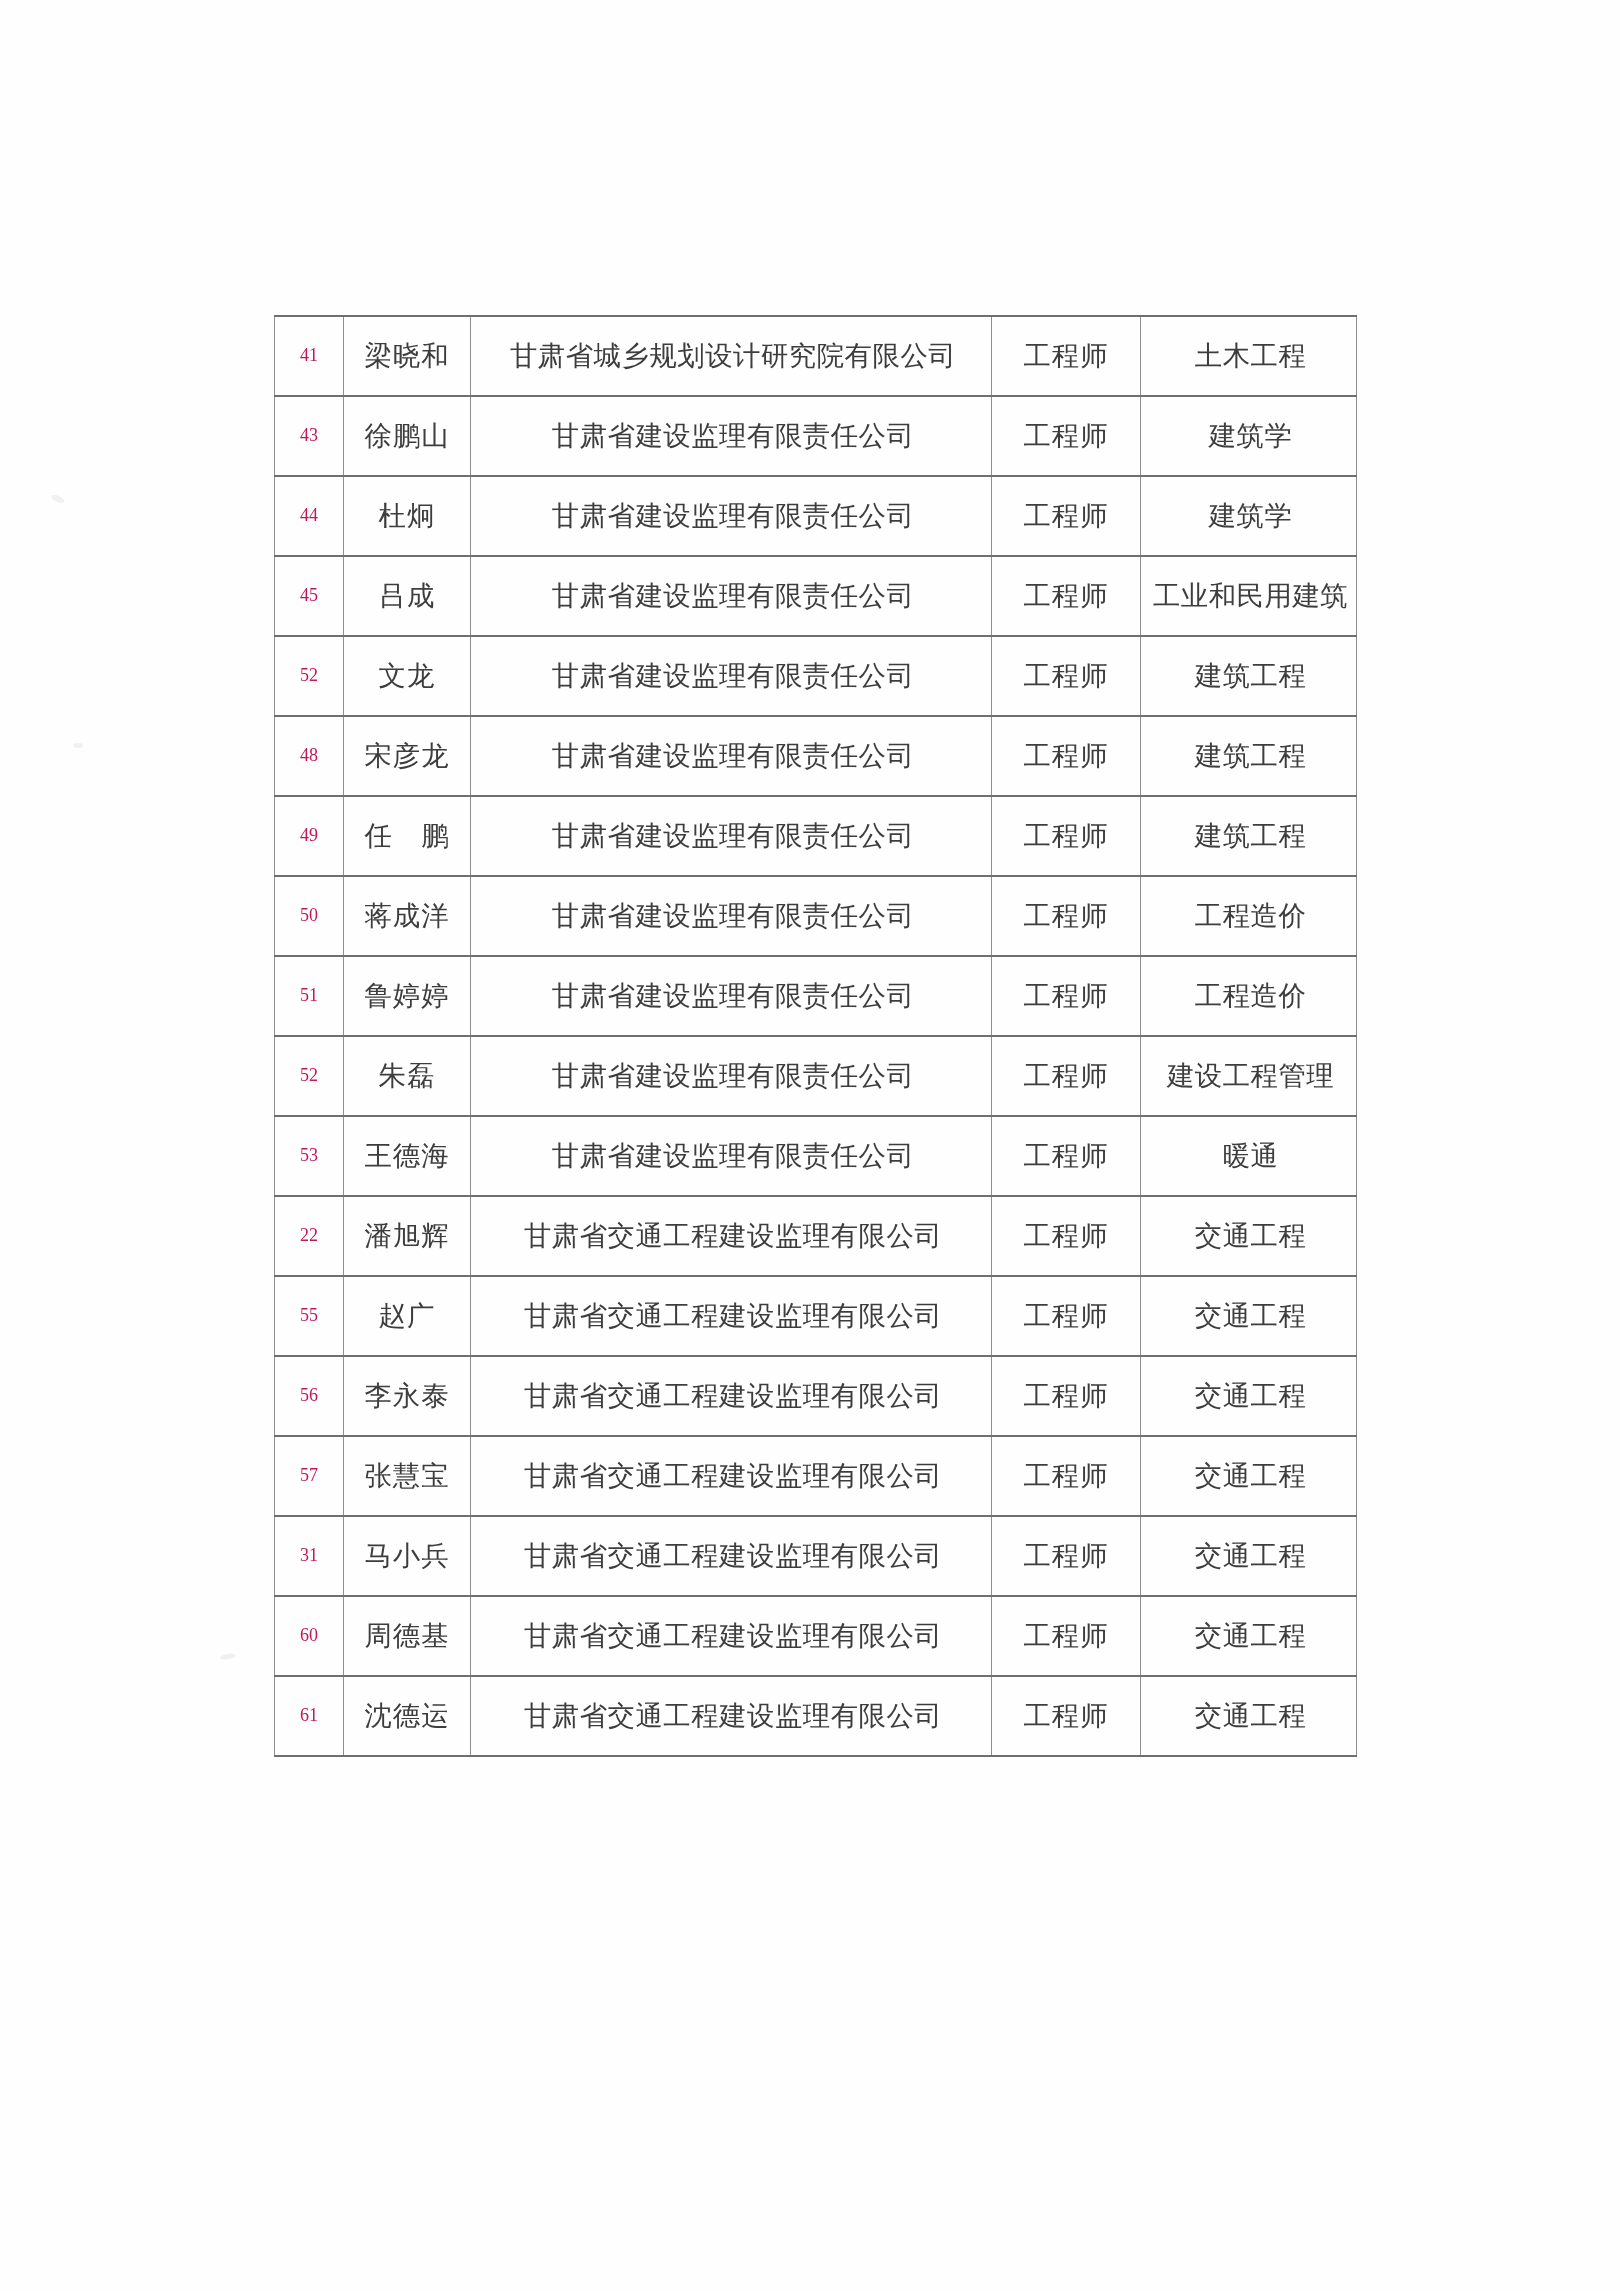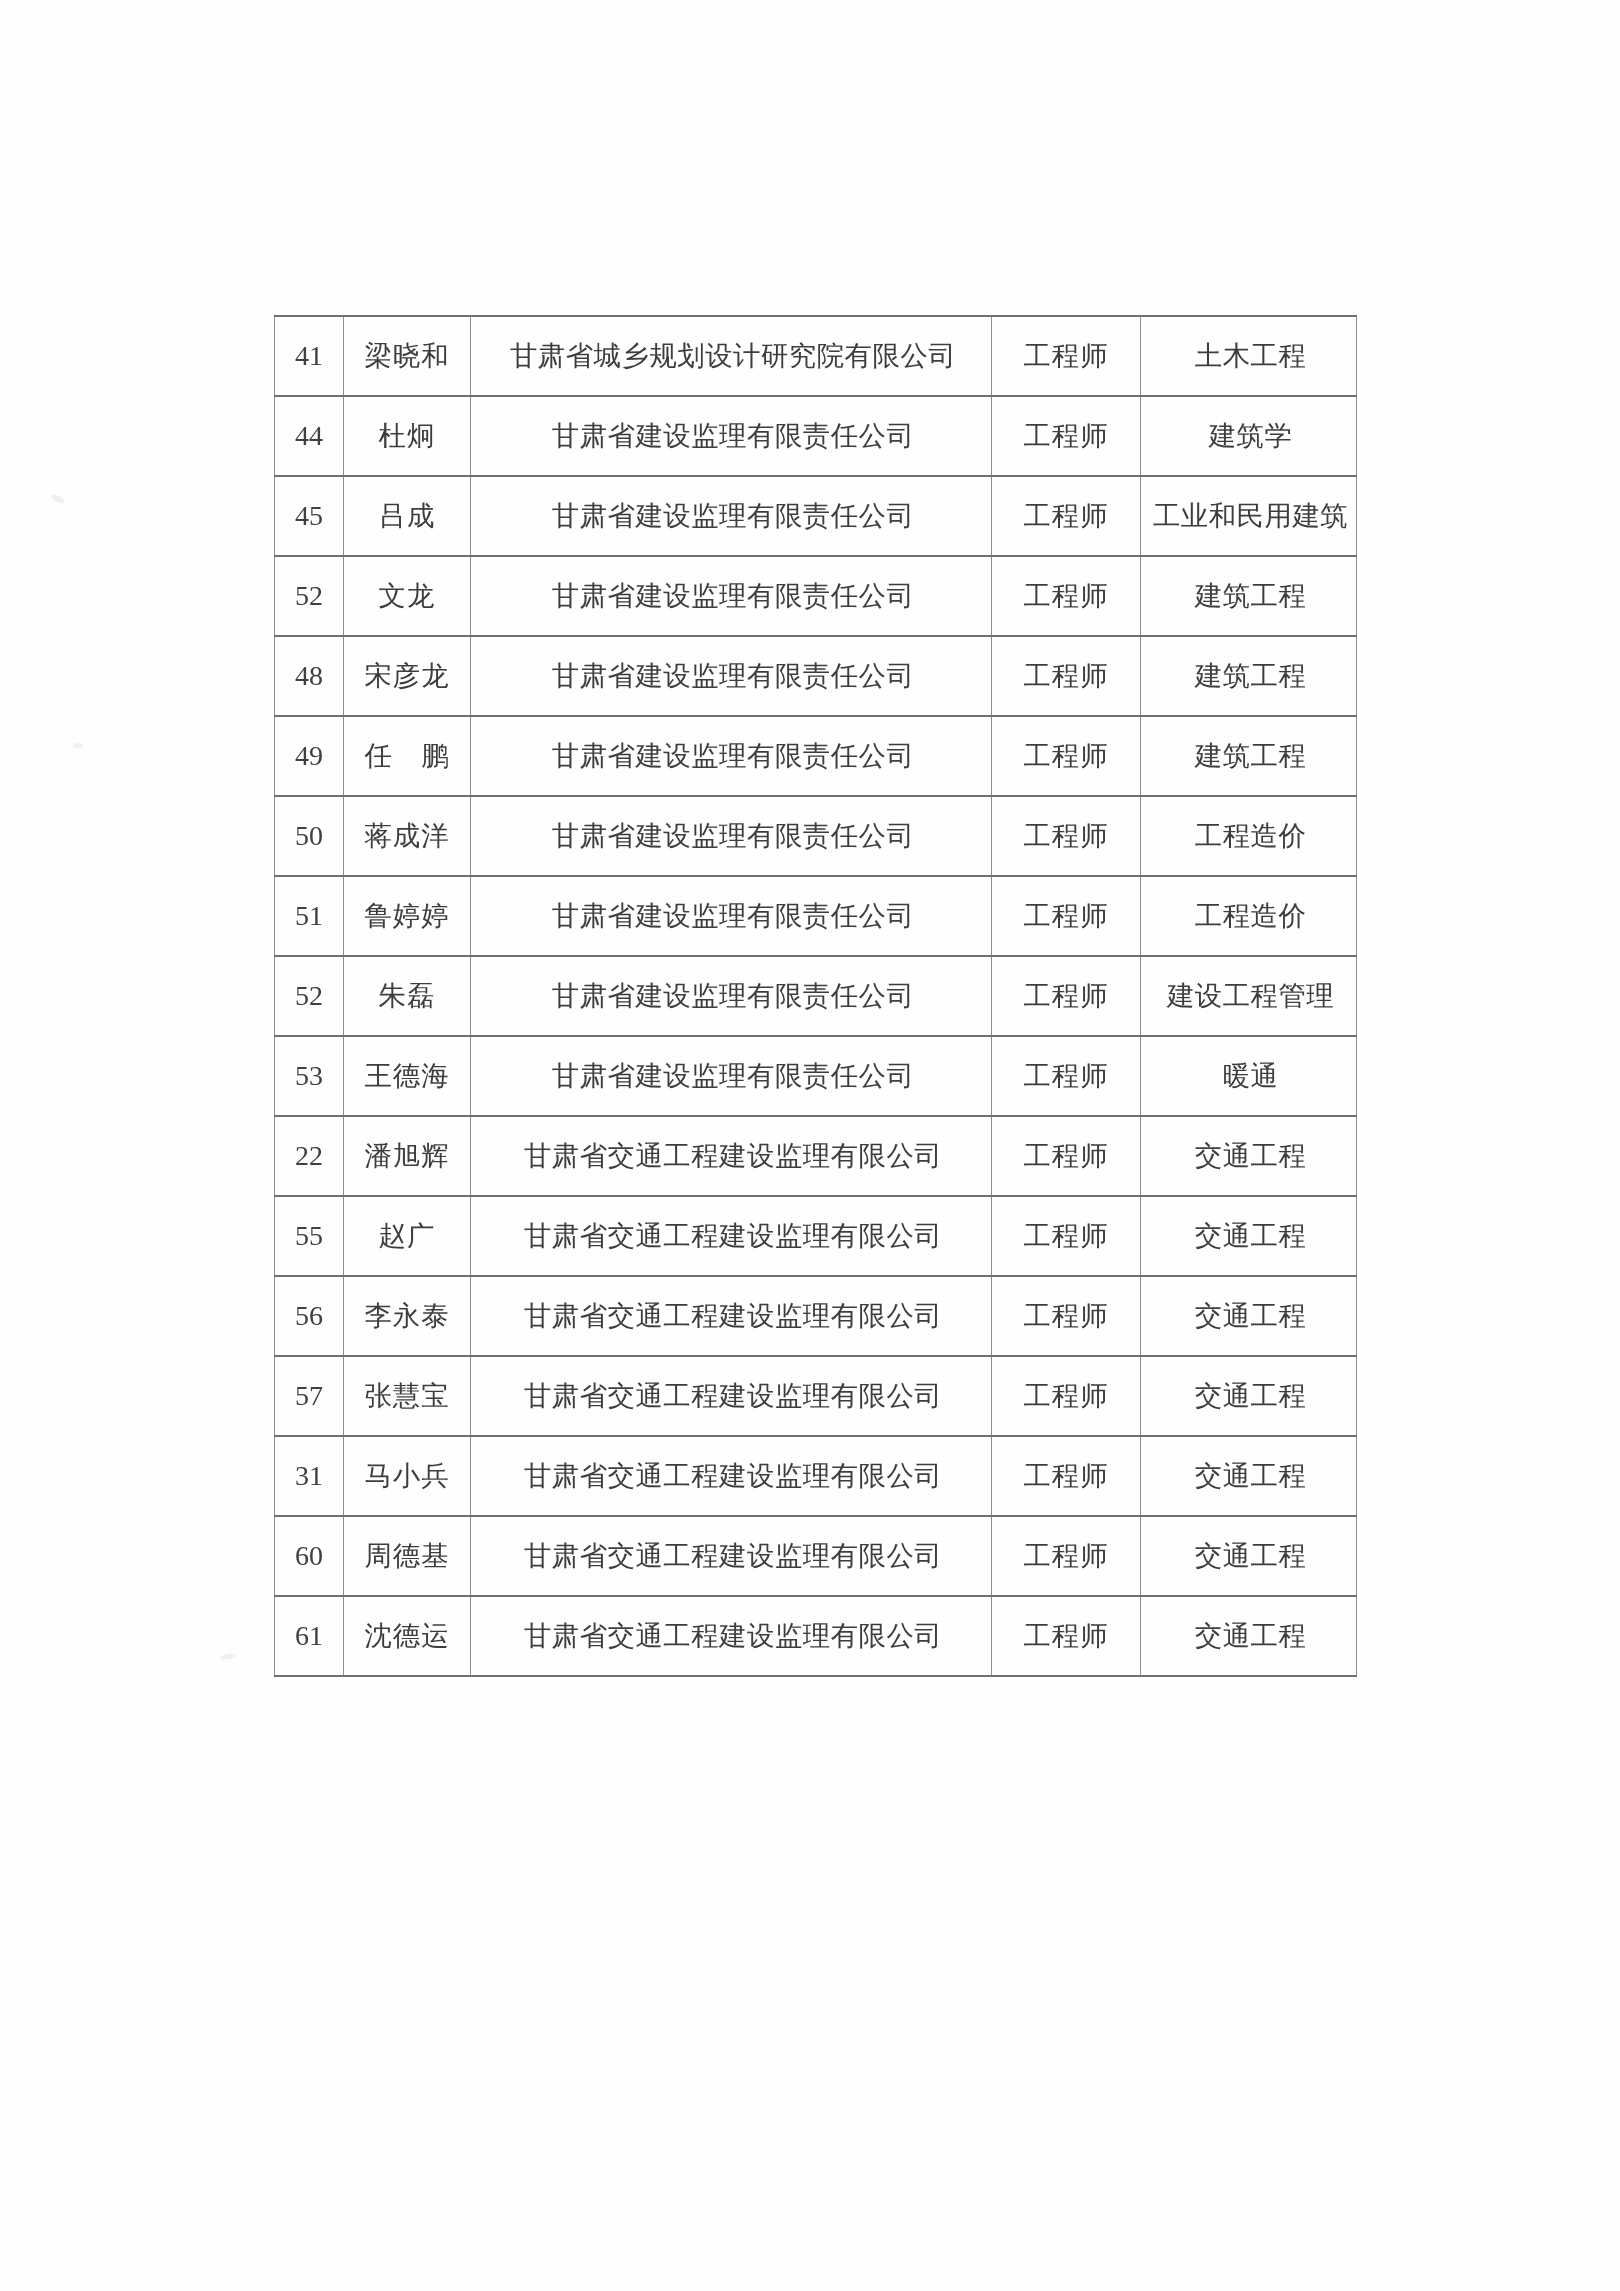--- a/index.html
+++ b/index.html
@@ -57,22 +57,22 @@
     text-align: center;
     vertical-align: middle;
     color: #3d3d3d;
     font-size: 27.4px;
     line-height: 1.2;
     letter-spacing: 1px;
     white-space: nowrap;
     overflow: hidden;
   }
   .roster-table td.no {
-    font-size: 28px;
-    color: #404040;
+    font-size: 18px;
+    color: #be185d;
     letter-spacing: 0;
     margin-top: 20px;
   }
   .roster-table td.specialty,
   .roster-table td.company {
     letter-spacing: 0.5px;
     padding-left: 8px;
   }
 </style>
 </head>
@@ -94,20 +94,27 @@
     <tbody>
     <tr>
       <td class="no">41</td>
       <td class="name">梁晓和</td>
       <td class="company">甘肃省城乡规划设计研究院有限公司</td>
       <td class="title">工程师</td>
       <td class="specialty">土木工程</td>
     </tr>
 
 
+    <tr>
+      <td class="no">43</td>
+      <td class="name">徐鹏山</td>
+      <td class="company">甘肃省建设监理有限责任公司</td>
+      <td class="title">工程师</td>
+      <td class="specialty">建筑学</td>
+    </tr>
 
     <tr>
       <td class="no">44</td>
       <td class="name">杜炯</td>
       <td class="company">甘肃省建设监理有限责任公司</td>
       <td class="title">工程师</td>
       <td class="specialty">建筑学</td>
     </tr>
 
     <tr>

